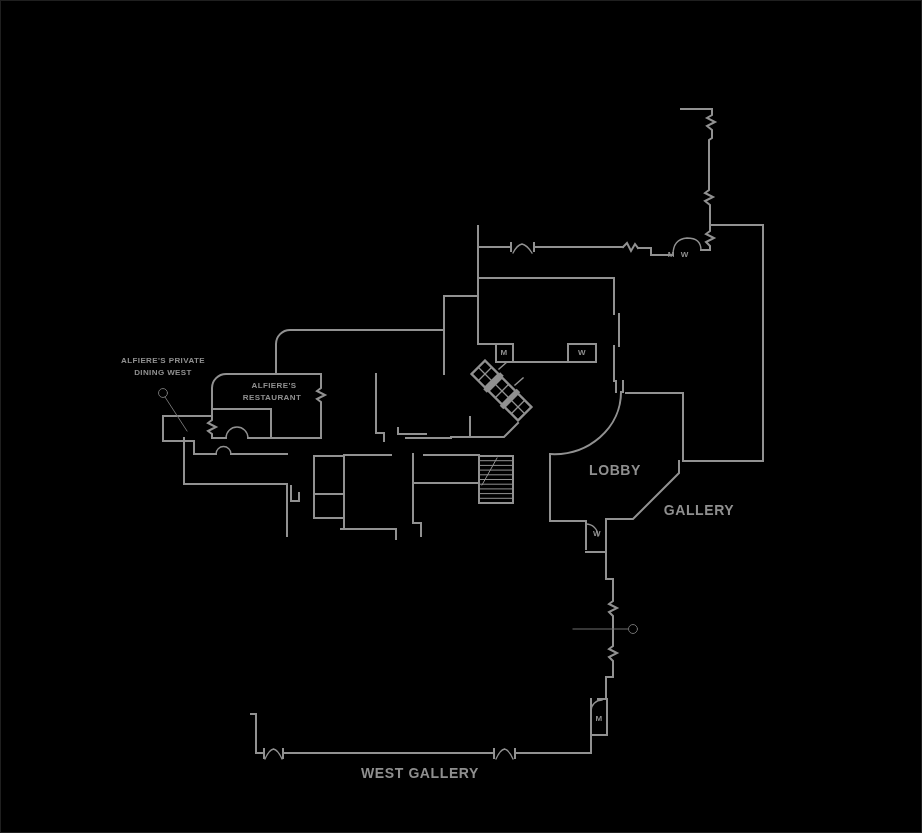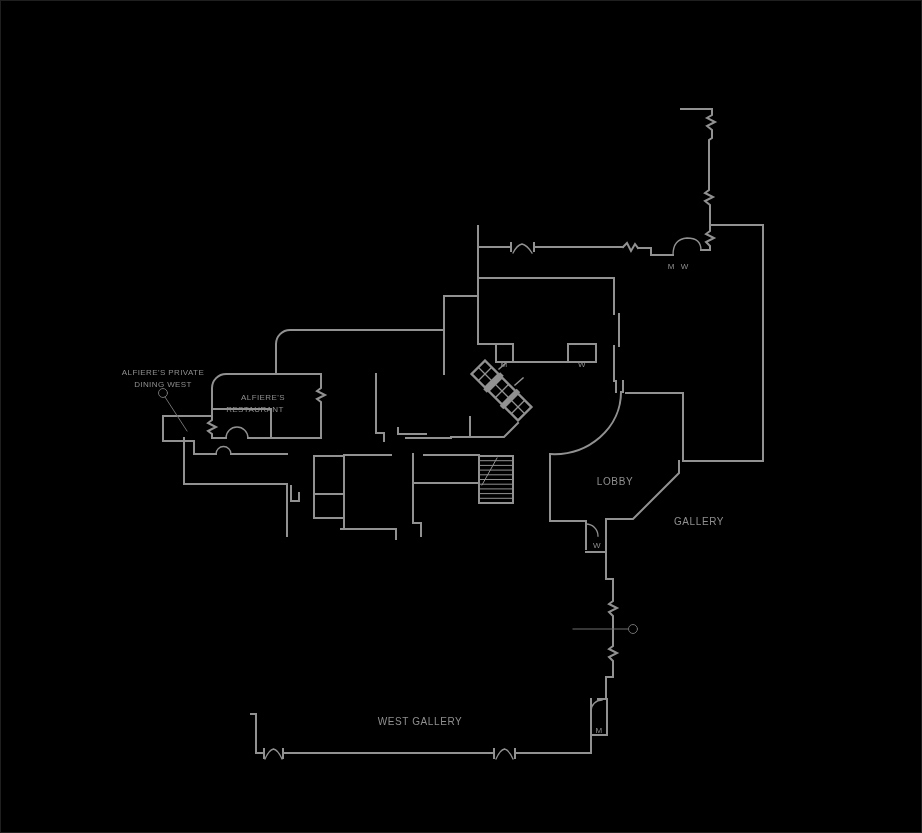--- a/index.html
+++ b/index.html
@@ -10,28 +10,27 @@
     border:1px solid var(--border,#1f1f1f);
     box-sizing:border-box;
     overflow:hidden;
     font-family:"Liberation Sans", sans-serif;
   }
   #plan svg{position:absolute;left:0;top:0;}
   .lbl{
     position:absolute;
     transform:translate(-50%,-50%);
     color:var(--text,#8f8f8f);
-    font-weight:normal;
+    font-weight:bold;
     font-size:8px;
     letter-spacing:.4px;
     white-space:nowrap;
     line-height:1;
-    margin-top:12px;
   }
-  .lbl.big{font-size:10px;letter-spacing:.6px;}
+  .lbl.big{font-size:14px;letter-spacing:.6px;}
   .lbl.spread{letter-spacing:2px;}
 </style>
 </head>
 <body>
 
 <div id="plan" style="--bg: #000000; --border: #1f1f1f; --text: #8f8f8f;">
 
   <svg width="922" height="833" viewBox="0 0 922 833">
     <g stroke="#919191" stroke-width="2" fill="none" stroke-linecap="square">
 
@@ -170,26 +169,26 @@
       <g stroke-width="1.3">
         <path d="M264,758 Q268,749 272.5,748 M281,758 Q277,749 272.5,748"></path>
         <path d="M495,758 Q499,749 503.5,748 M512,758 Q508,749 503.5,748"></path>
       </g>
     </g>
   </svg>
 
   <div class="lbl" style="left:162px;top:360px">ALFIERE'S PRIVATE</div>
   <div class="lbl" style="left:162px;top:372px">DINING WEST</div>
 
-  <div class="lbl" style="left:262px;top:385px">ALFIERE'S</div>
-  <div class="lbl" style="left:254px;top:397px">RESTAURANT</div>
+  <div class="lbl" style="left:273px;top:385px">ALFIERE'S</div>
+  <div class="lbl" style="left:271px;top:397px">RESTAURANT</div>
 
   <div class="lbl big" style="left:614px;top:469px">LOBBY</div>
   <div class="lbl big" style="left:698px;top:509px">GALLERY</div>
-  <div class="lbl big" style="left:419px;top:709px">WEST GALLERY</div>
+  <div class="lbl big" style="left:419px;top:772px">WEST GALLERY</div>
 
   <div class="lbl spread" style="left:678px;top:254px">M W</div>
   <div class="lbl" style="left:503px;top:352px">M</div>
   <div class="lbl" style="left:581px;top:352px">W</div>
   <div class="lbl" style="left:596px;top:533px">W</div>
   <div class="lbl" style="left:598px;top:718px">M</div>
 
 </div>
 
 </body></html>

